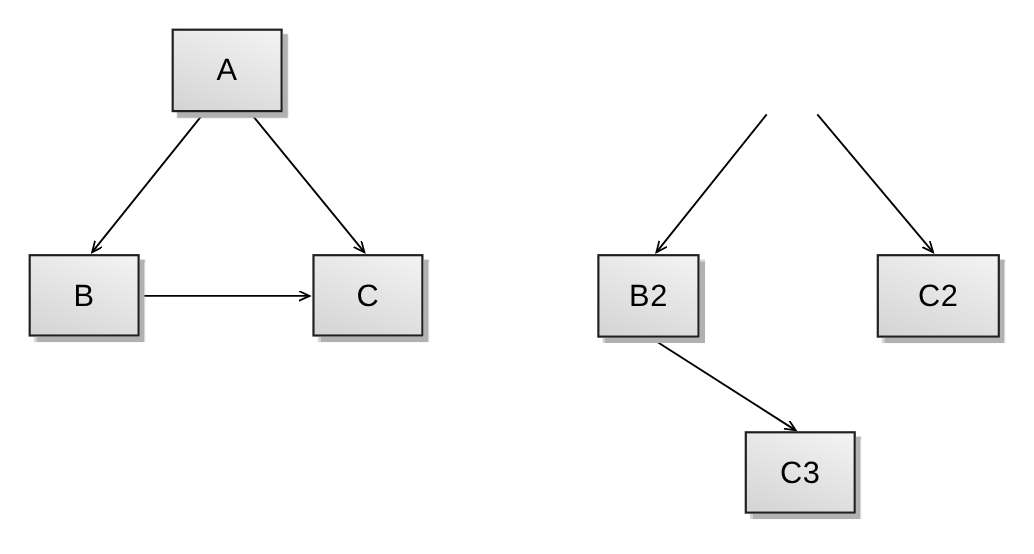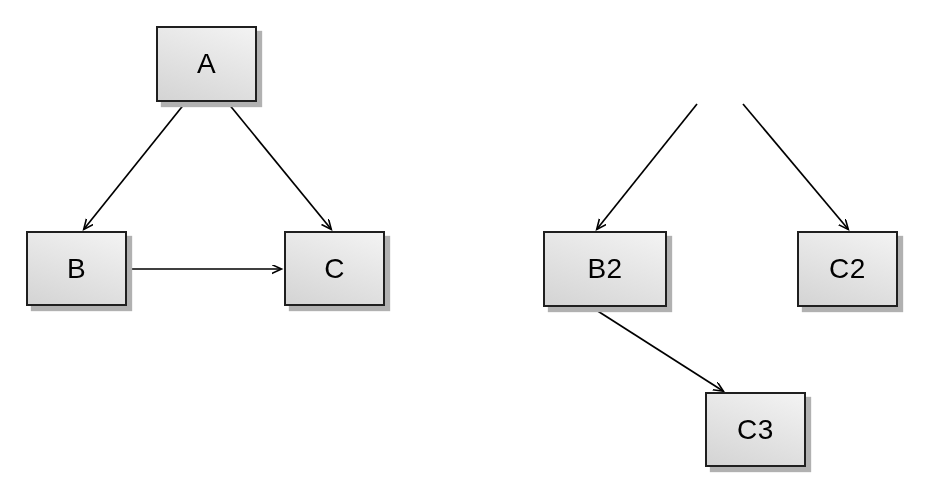--- a/index.html
+++ b/index.html
@@ -42,22 +42,22 @@
 
   <div class="node" style="left: 156px; top: 26px; width: 101px; height: 76px;">
     <span>A</span>
   </div>
   <div class="node" style="left: 26px; top: 231px; width: 101px; height: 75px;">
     <span>B</span>
   </div>
   <div class="node" style="left: 284px; top: 231px; width: 101px; height: 75px;">
     <span>C</span>
   </div>
-  <div class="node" style="left: 543px; top: 231px; width: 124px; height: 76px;">
+  <div class="node" style="left: 543px; top: 231px; width: 93px; height: 76px;">
     <span>B2</span>
   </div>
-  <div class="node" style="left: 797px; top: 231px; width: 101px; height: 76px; text-align: right;">
+  <div class="node" style="left: 797px; top: 231px; width: 112px; height: 76px; text-align: right;">
     <span>C2</span>
   </div>
-  <div class="node" style="left: 677px; top: 392px; width: 101px; height: 75px; margin-left: 28px;">
+  <div class="node" style="left: 677px; top: 392px; width: 101px; height: 75px;">
     <span>C3</span>
   </div>
 </div>
 
 </body></html>

